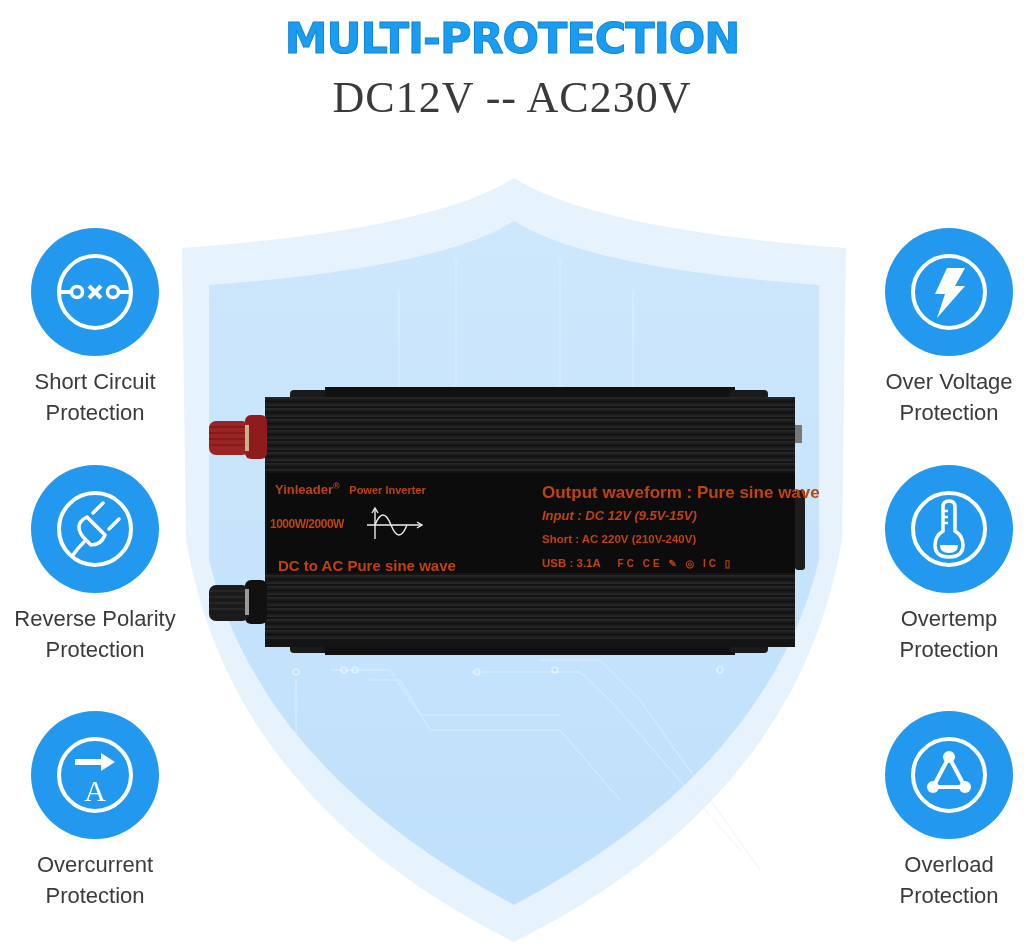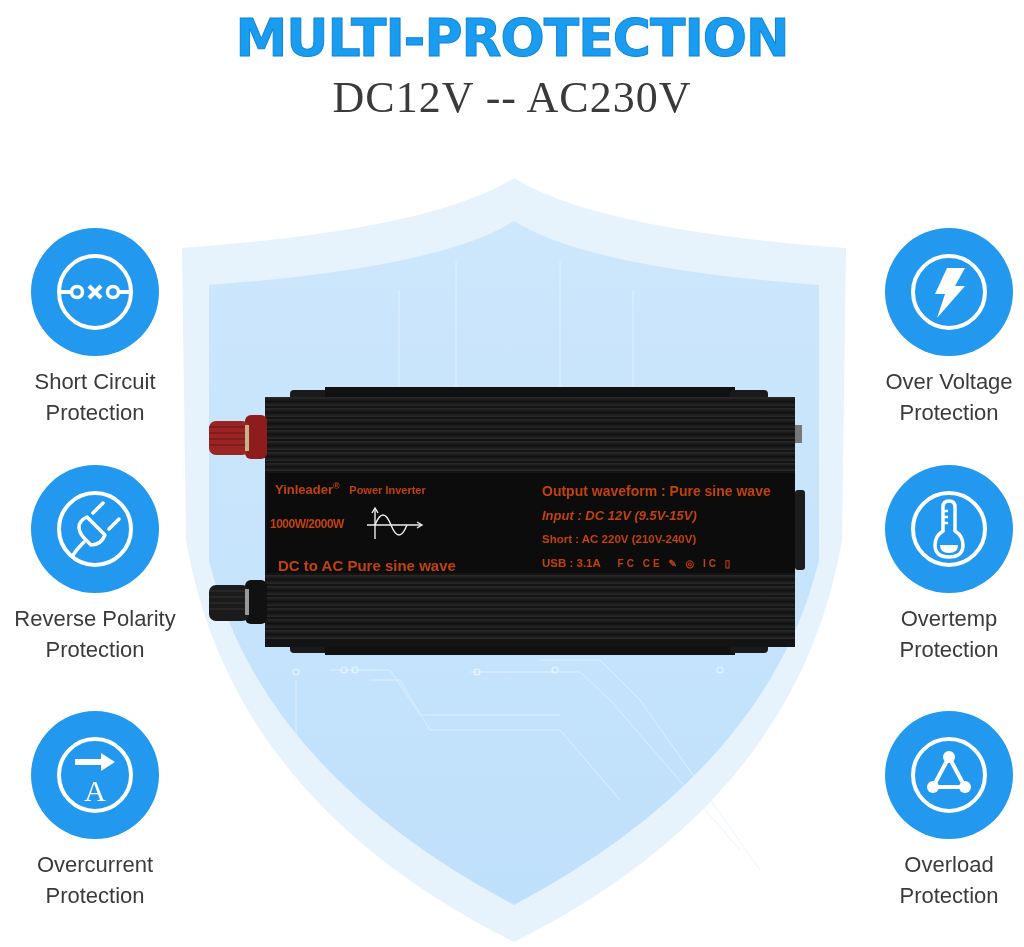--- a/index.html
+++ b/index.html
@@ -2,21 +2,21 @@
 <html><head>
 <meta charset="utf-8">
 <style>
   * { margin: 0; padding: 0; box-sizing: border-box; }
   html, body { width: 1024px; height: 947px; background: #ffffff; overflow: hidden; }
   body { position: relative; font-family: "Liberation Sans", sans-serif; }
 
   .headline {
     position: absolute; left: 0; top: 0; width: 1024px; text-align: center;
     font-family: "DejaVu Sans", sans-serif; font-weight: 900;
-    font-size: 52px; line-height: 76px; letter-spacing: -1px;
+    font-size: 43px; line-height: 76px; letter-spacing: -1px;
     color: #1a9cf0;
     transform: scaleY(1.0);
     -webkit-text-stroke: 1px #0f86d8;
   }
   .subline {
     position: absolute; left: 0; top: 72px; width: 1024px; text-align: center;
     font-family: "Liberation Serif", serif; font-size: 44px; line-height: 52px;
     color: #3a3a3a; letter-spacing: 1px;
   }
 
@@ -252,21 +252,21 @@
     </g>
   </svg>
 
   <div class="inv-text" style="left:80px; top:96px; font-size:13px;">
     <span>Yinleader</span><sup style="font-size:9px;">®</sup>
     <span style="font-size:11px; margin-left:6px;">Power Inverter</span>
   </div>
   <div class="inv-text" style="left:75px; top:132px; font-size:12px; letter-spacing:-0.5px;">1000W/2000W</div>
   <div class="inv-text" style="left:83px; top:172px; font-size:15px;">DC to AC Pure sine wave</div>
 
-  <div class="inv-text" style="left:347px; top:98px; font-size:14px;">Output waveform :  Pure sine wave</div>
+  <div class="inv-text" style="left:347px; top:98px; font-size:17px;">Output waveform :  Pure sine wave</div>
   <div class="inv-text" style="left:347px; top:123px; font-size:13px;font-style:italic;">Input : DC 12V (9.5V-15V)</div>
   <div class="inv-text" style="left:347px; top:148px; font-size:11.5px;">Short : AC 220V (210V-240V)</div>
   <div class="inv-text" style="left:347px; top:172px; font-size:11.5px;">
     <span>USB : 3.1A</span>
     <span style="margin-left:14px; font-size:10px; letter-spacing:3px;">
       <span>FC</span>
       <span>CE</span>
       <span>✎</span>
       <span>◎</span>
       <span>IC</span>

